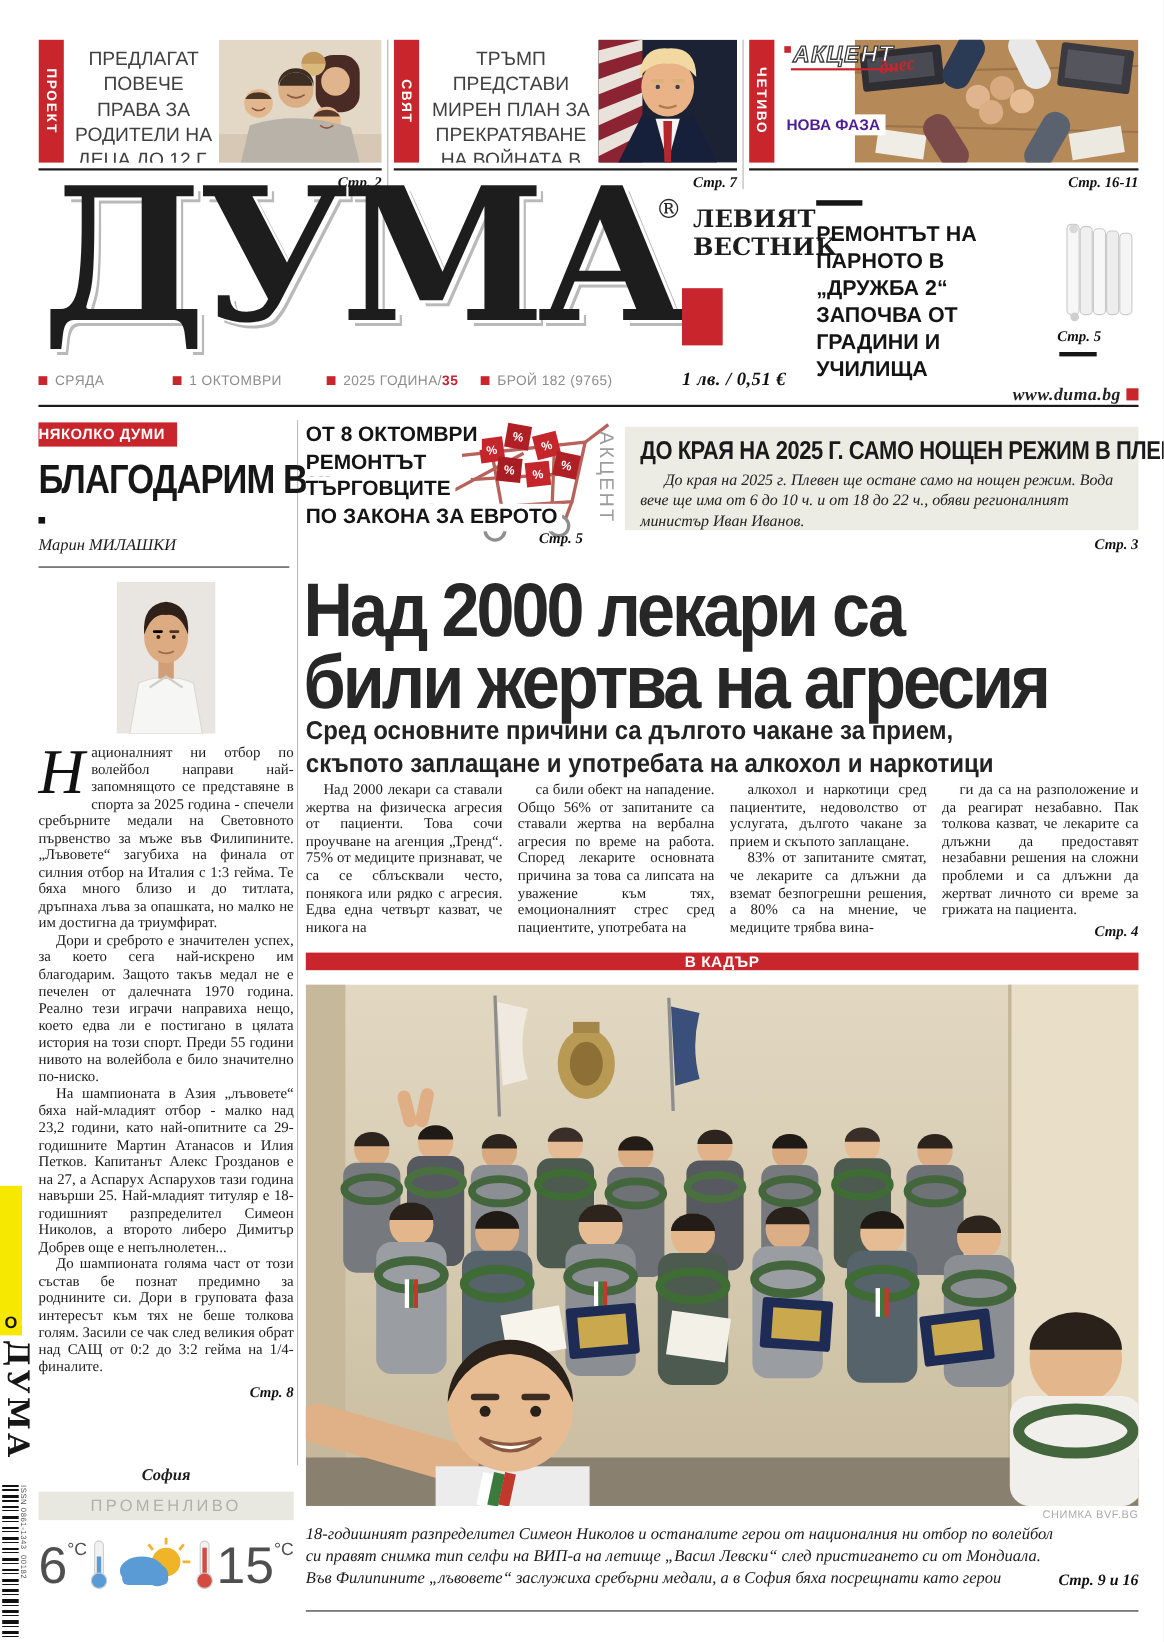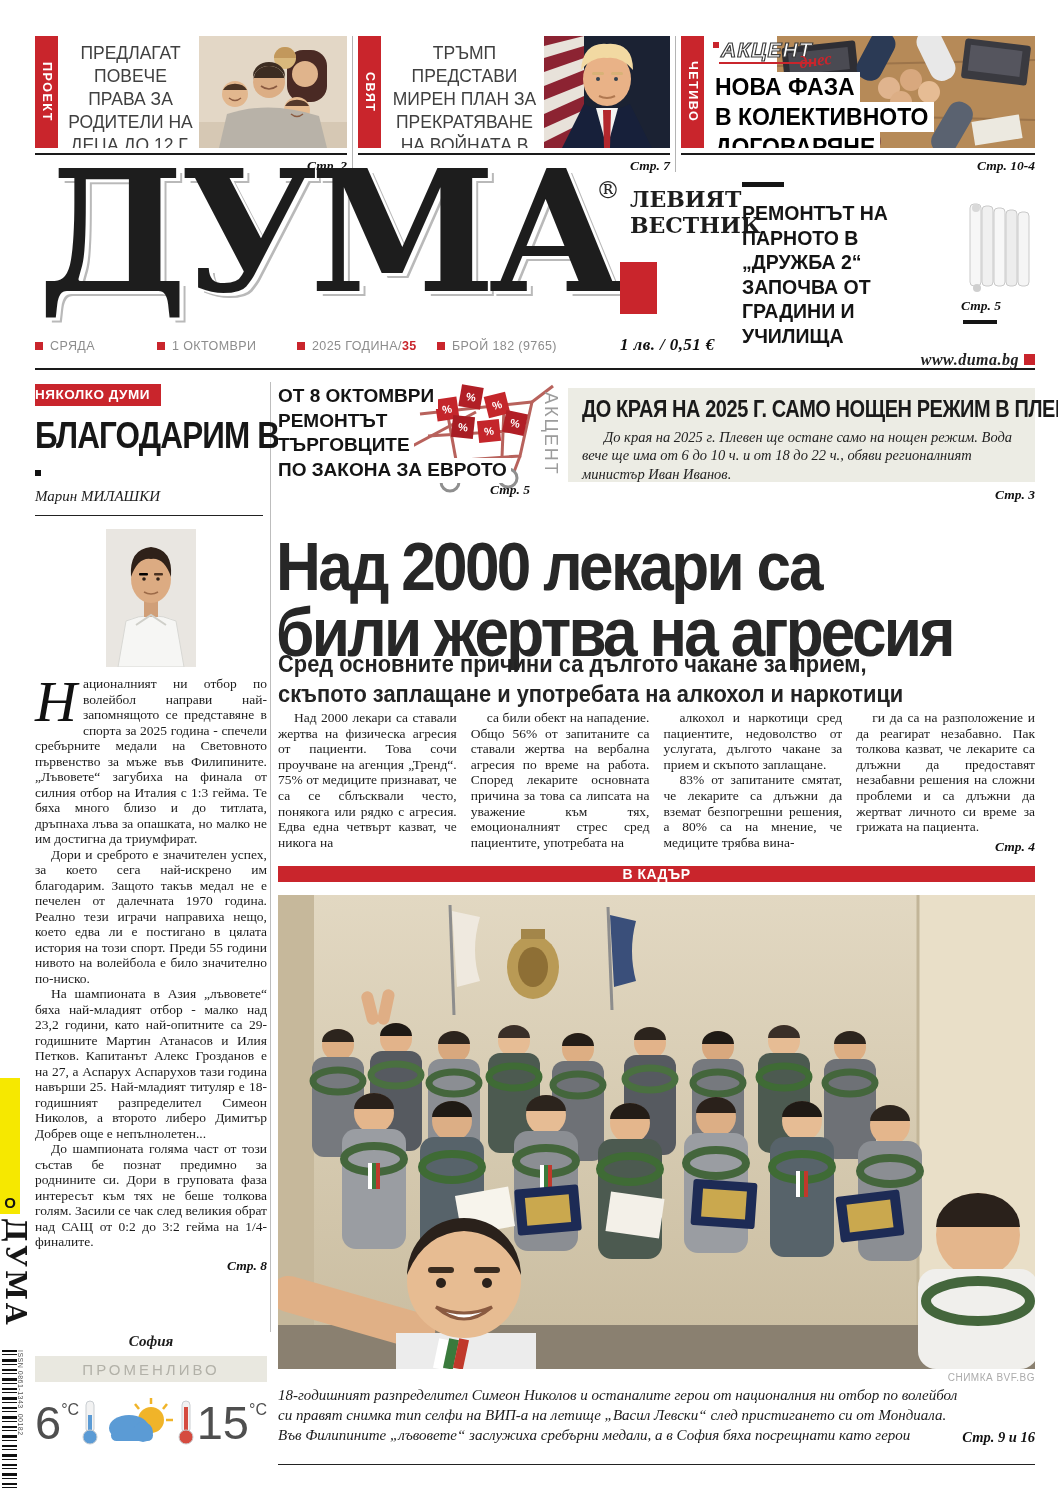--- a/index.html
+++ b/index.html
@@ -28,21 +28,21 @@
   .t-ref { text-align:right; margin-top:3px; }
   .t3 .t-main { display:block; }
   .t3-photo { position:absolute; right:0; top:0; }
   .brand { position:absolute; left:32px; top:2px; z-index:2; }
   .brand-sq { display:inline-block; width:6px; height:6px; background:var(--accent); vertical-align:top; margin-top:4px; }
   .brand-main { font:bold italic 21px "Liberation Sans", sans-serif; color:#fff;
     -webkit-text-stroke:1.2px #3c3c3c; letter-spacing:1px; border-bottom:2px solid var(--accent); padding:0 2px 1px 2px; }
   .brand-script { font:italic bold 17px "Liberation Serif", serif; color:var(--accent);
     display:inline-block; margin-left:-16px; transform:rotate(-8deg) translateY(9px); }
   .chips { position:absolute; left:32px; top:36px; z-index:2; }
-  .chips span { display:table; background:#fff; font-weight:bold; font-size:23px; line-height:1.22; padding:1px 5px 1px 2px; color:#000000; }
+  .chips span { display:table; background:#fff; font-weight:bold; font-size:14px; line-height:1.22; padding:1px 5px 1px 2px; color:#4c1d95;margin-top:32px; }
 
   
   .m-logo { position:absolute; left:38px; top:148px; font-family:"DejaVu Serif", serif; font-weight:bold;
     font-size:168px; line-height:1; letter-spacing:-7px; color:#1d1d1d;
     text-shadow:4px 3px 0 #ffffff, 6px 5px 0 #b9b9b9; }
   .m-reg { position:absolute; left:596px; top:176px; font-family:"DejaVu Serif", serif; font-size:24px; color:#2a2a2a; }
   .m-tagline { position:absolute; left:630px; top:186px; font-family:"DejaVu Serif", serif; font-weight:bold;
     font-size:22px; line-height:1.2; color:#1d1d1d; }
   .m-redsq { position:absolute; left:620px; top:262px; width:37px; height:52px; background:var(--accent); }
   .m-teaser { position:absolute; left:742px; top:182px; width:293px; }
@@ -86,21 +86,21 @@
   .euro-ref { position:absolute; left:212px; top:104px; z-index:2; }
   .akcent-label { position:absolute; left:540px; top:392px; height:90px; writing-mode:vertical-rl;
     font-size:18px; color:#9c9c9c; letter-spacing:2px; }
   .accent-box { position:absolute; left:568px; top:388px; width:467px; height:94px; background:#ececе4; background:#ececE4; background:#ecece4; padding:8px 14px 0 14px; }
   .a-title { font-weight:bold; font-size:23.5px; color:#1a1a1a; letter-spacing:-.5px; }
   .a-text { margin-top:5px; font:italic 14.5px/1.26 "Liberation Serif", serif; color:#222; }
   .a-text .ind { display:inline-block; width:22px; }
   .a-ref { position:absolute; right:23px; top:487px; }
 
   
-  .lead-title { position:absolute; left:276px; top:534px; }
+  .lead-title { position:absolute; left:276px; top:522px; }
   .lead-title div { font-weight:bold; font-size:69px; line-height:.95; letter-spacing:-3px; color:#272727;
     transform:scaleX(.9); transform-origin:0 0; white-space:nowrap; }
   .lead-sub { position:absolute; left:278px; top:650px; font-weight:bold; font-size:23.5px; line-height:1.26;
     color:#232323; transform:scaleX(.93); transform-origin:0 0; }
   .lead-sub span { display:block; }
   .lead-cols { position:absolute; left:278px; top:710px; width:757px; display:flex; gap:14px; }
   .lcol { flex:1; font:13.5px/15.6px "Liberation Serif", serif; text-align:justify; color:#1b1b1b; }
   .lcol p { text-indent:16px; }
   .lead-ref { text-align:right; margin-top:4px; }
 
@@ -234,21 +234,21 @@
             <circle cx="124" cy="66" r="11" fill="#dcae85"></circle>
         </svg>
         <div class="brand"><span class="brand-sq"></span><span class="brand-main">АКЦЕНТ</span><span class="brand-script">днес</span></div>
         <div class="chips">
           <span>НОВА ФАЗА</span>
           <span>В КОЛЕКТИВНОТО</span>
           <span>ДОГОВАРЯНЕ</span>
         </div>
       </div>
       <div class="t-rule"></div>
-      <div class="t-ref pref">Стр. 10-4</div>
+      <div class="t-ref pref">Стр. 16-11</div>
     </div>
   </div>
 
   <div class="m-logo">ДУМА</div>
   <div class="m-reg">®</div>
   <div class="m-tagline">
     <div>ЛЕВИЯТ</div>
     <div>ВЕСТНИК</div>
   </div>
   <div class="m-redsq"></div>

